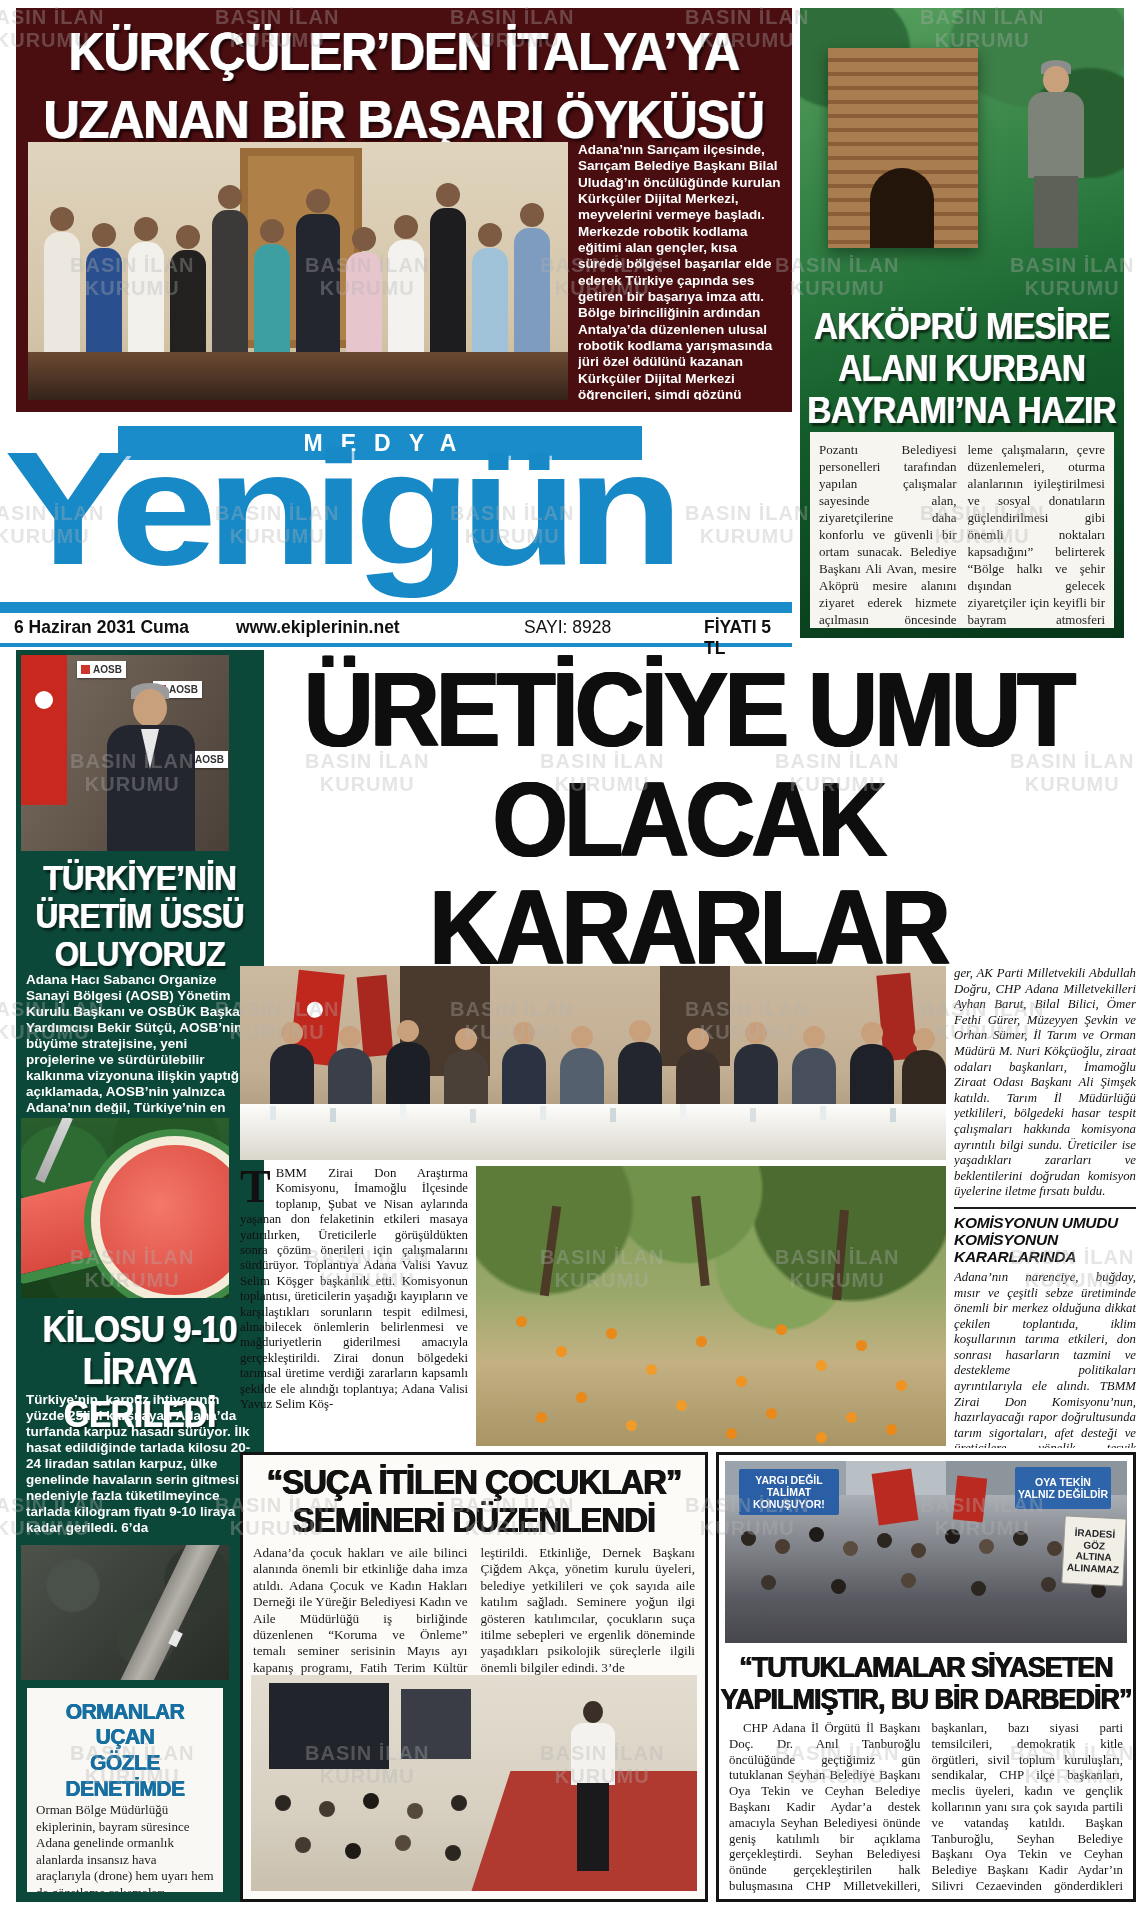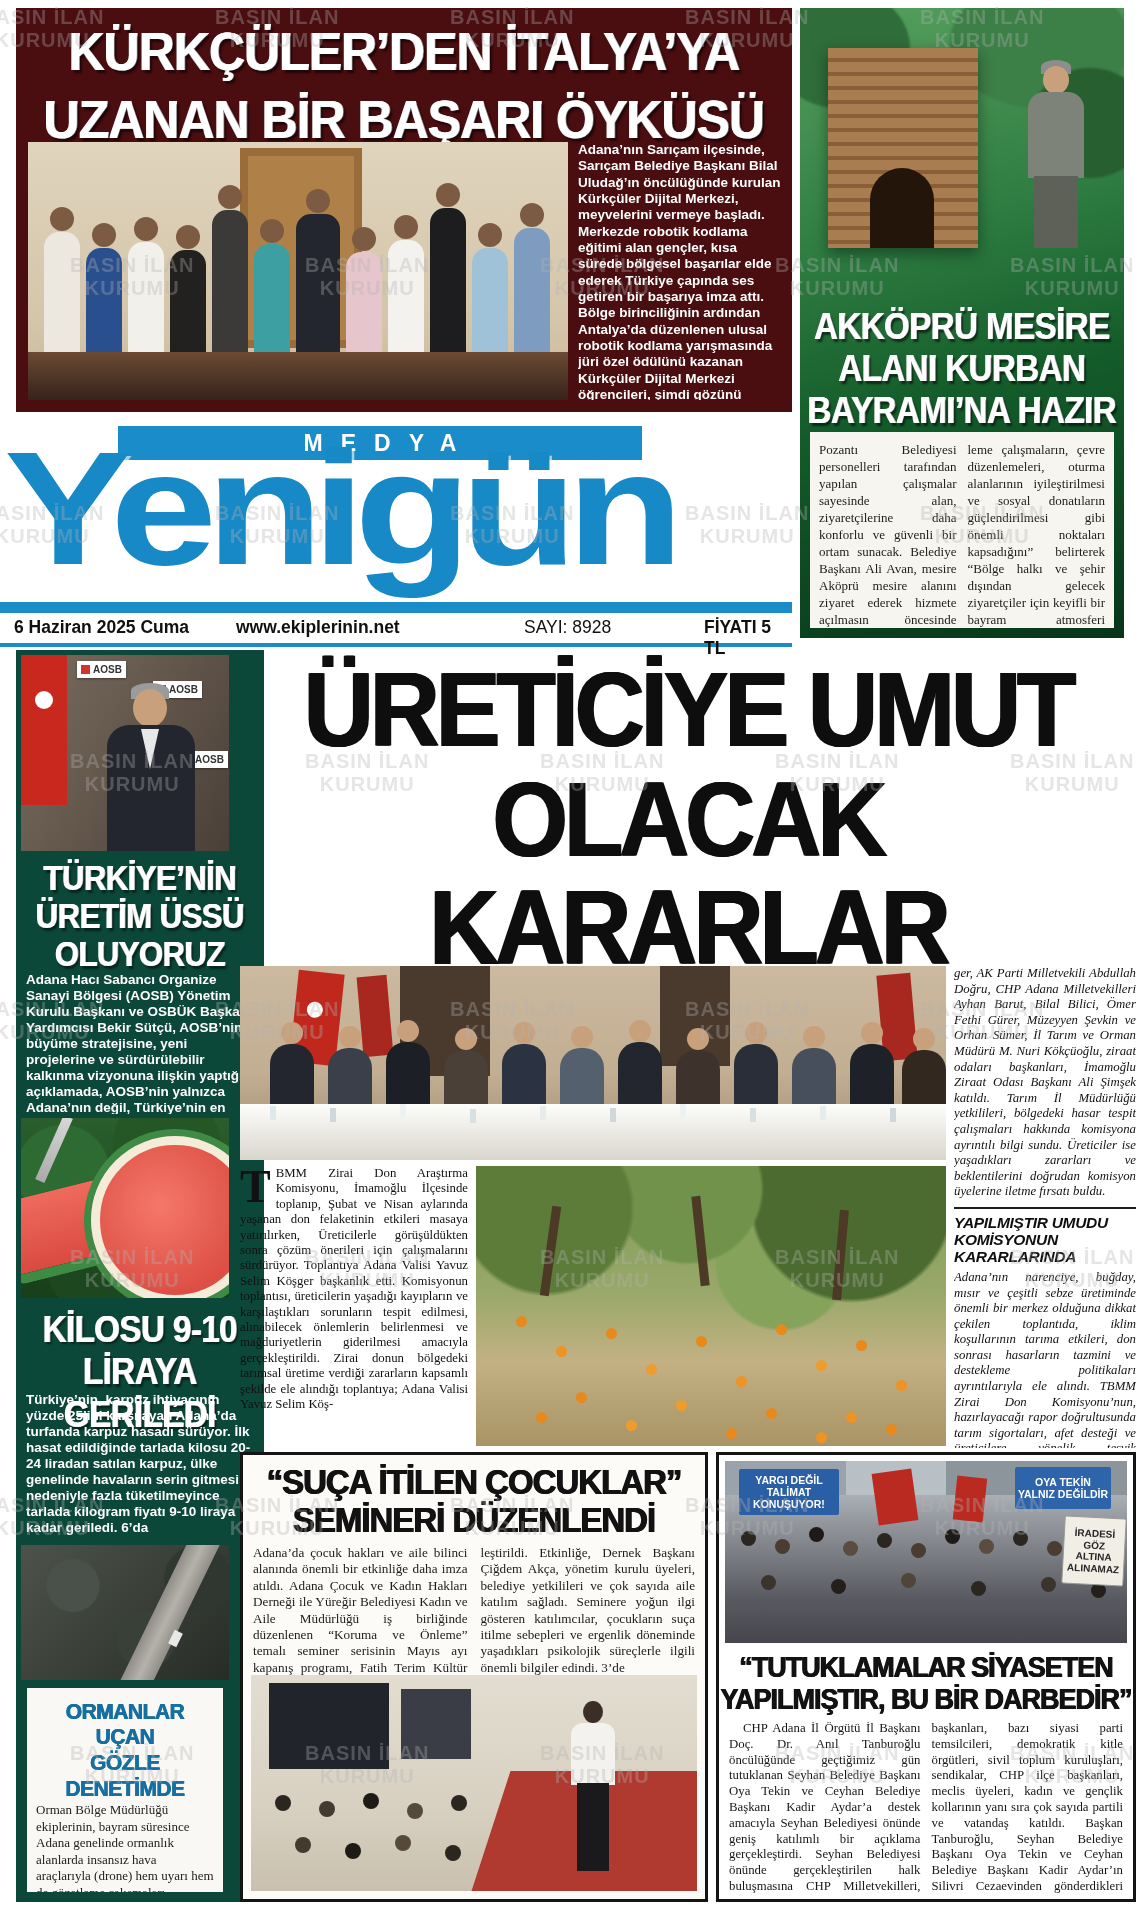--- a/index.html
+++ b/index.html
@@ -246,21 +246,21 @@
       <p>Pozantı Belediyesi personelleri tarafından yapılan çalışmalar sayesinde alan, ziyaretçilerine daha konforlu ve güvenli bir ortam sunacak. Belediye Başkanı Ali Avan, mesire Aköprü mesire alanını ziyaret ederek hizmete açılmasın öncesinde incelemelerde bulundu. Başkan Avan, “Yürütülen yeni-</p>
       <p>leme çalışmaların, çevre düzenlemeleri, oturma alanlarının iyileştirilmesi ve sosyal donatıların güçlendirilmesi gibi önemli noktaları kapsadığını” belirterek “Bölge halkı ve şehir dışından gelecek ziyaretçiler için keyifli bir bayram atmosferi oluşturulması hedeflendiğini” dile getirdi. 4’te</p>
     </div>
   </div>
 
   <div class="abs" id="masthead">
     <div id="medya-bar">MEDYA</div>
     <div id="logo">Yenigün</div>
     <div id="mh-thick"></div>
     <div id="dateline">
-      <span class="d" style="left:14px">6 Haziran 2025 Cuma</span>
+      <span class="d" style="left:14px">6 Haziran 2031 Cuma</span>
       <span class="d" style="left:236px">www.ekiplerinin.net</span>
       <span style="position:absolute;left:524px;font-weight:normal">SAYI: 8928</span>
       <span class="d" style="left:704px">FİYATI 5 TL</span>
     </div>
     <div id="mh-thin"></div>
   </div>
 
   <div class="abs" id="rail">
     <div id="aosb-photo">
       <span class="flag"></span>
@@ -342,21 +342,21 @@
   <div class="abs" id="orchard-photo">
     <span class="trunk" style="left:70px;top:40px;transform:rotate(8deg)"></span>
     <span class="trunk" style="left:220px;top:30px;transform:rotate(-6deg)"></span>
     <span class="trunk" style="left:360px;top:44px;transform:rotate(5deg)"></span>
     <span class="oranges"></span>
   </div>
 
   <div class="abs" id="main-rightcol">
     <p>ger, AK Parti Milletvekili Abdullah Doğru, CHP Adana Milletvekilleri Ayhan Barut, Bilal Bilici, Ömer Fethi Gürer, Müzeyyen Şevkin ve Orhan Sümer, İl Tarım ve Orman Müdürü M. Nuri Kökçüoğlu, ziraat odaları başkanları, İmamoğlu Ziraat Odası Başkanı Ali Şimşek katıldı. Tarım İl Müdürlüğü yetkilileri, bölgedeki hasar tespit çalışmaları hakkında komisyona ayrıntılı bilgi sundu. Üreticiler ise yaşadıkları zararları ve beklentilerini doğrudan komisyon üyelerine iletme fırsatı buldu.</p>
     <div id="crosshead">
-      <div>YAPILMIŞTIR UMUDU</div>
+      <div>KOMİSYONUN UMUDU</div>
       <div>KOMİSYONUN KARARLARINDA</div>
     </div>
     <p class="p2">Adana’nın narenciye, buğday, mısır ve çeşitli sebze üretiminde önemli bir merkez olduğuna dikkat çekilen toplantıda, iklim koşullarının tarıma etkileri, don sonrası hasarların tazmini ve destekleme politikaları ayrıntılarıyla ele alındı. TBMM Zirai Don Komisyonu’nun, hazırlayacağı rapor doğrultusunda tarım sigortaları, afet desteği ve üreticilere yönelik teşvik mekanizmaları gibi alanlarda çözüm önerileri geliştirmesi bekleniyor. Adana çiftçileri, komisyonun alacağı kararların mağduriyetlerin giderilmesi ve gelecekte benzer felaketlere karşı koruyucu tedbirlerin artırılması açısından büyük önem taşıdığına inanıyor. 6’da</p>
   </div>
 
   <div class="abs" id="seminar-box">
     <div id="seminar-hl">
       <div>“SUÇA İTİLEN ÇOCUKLAR”</div>
       <div>SEMİNERİ DÜZENLENDİ</div>
     </div>

